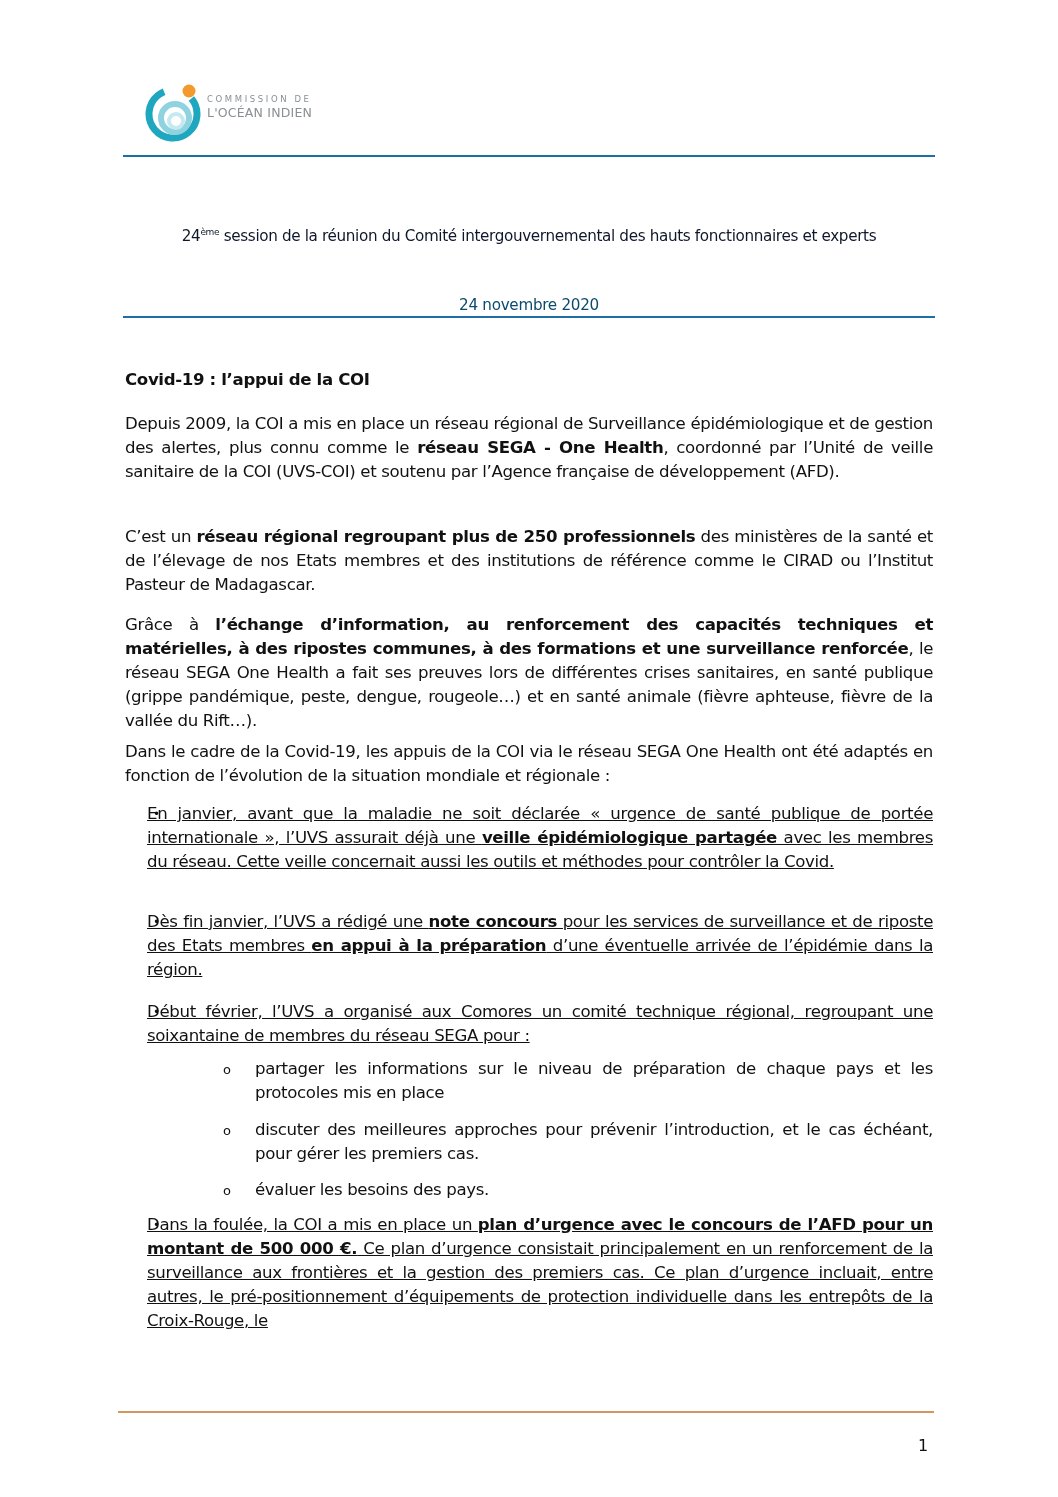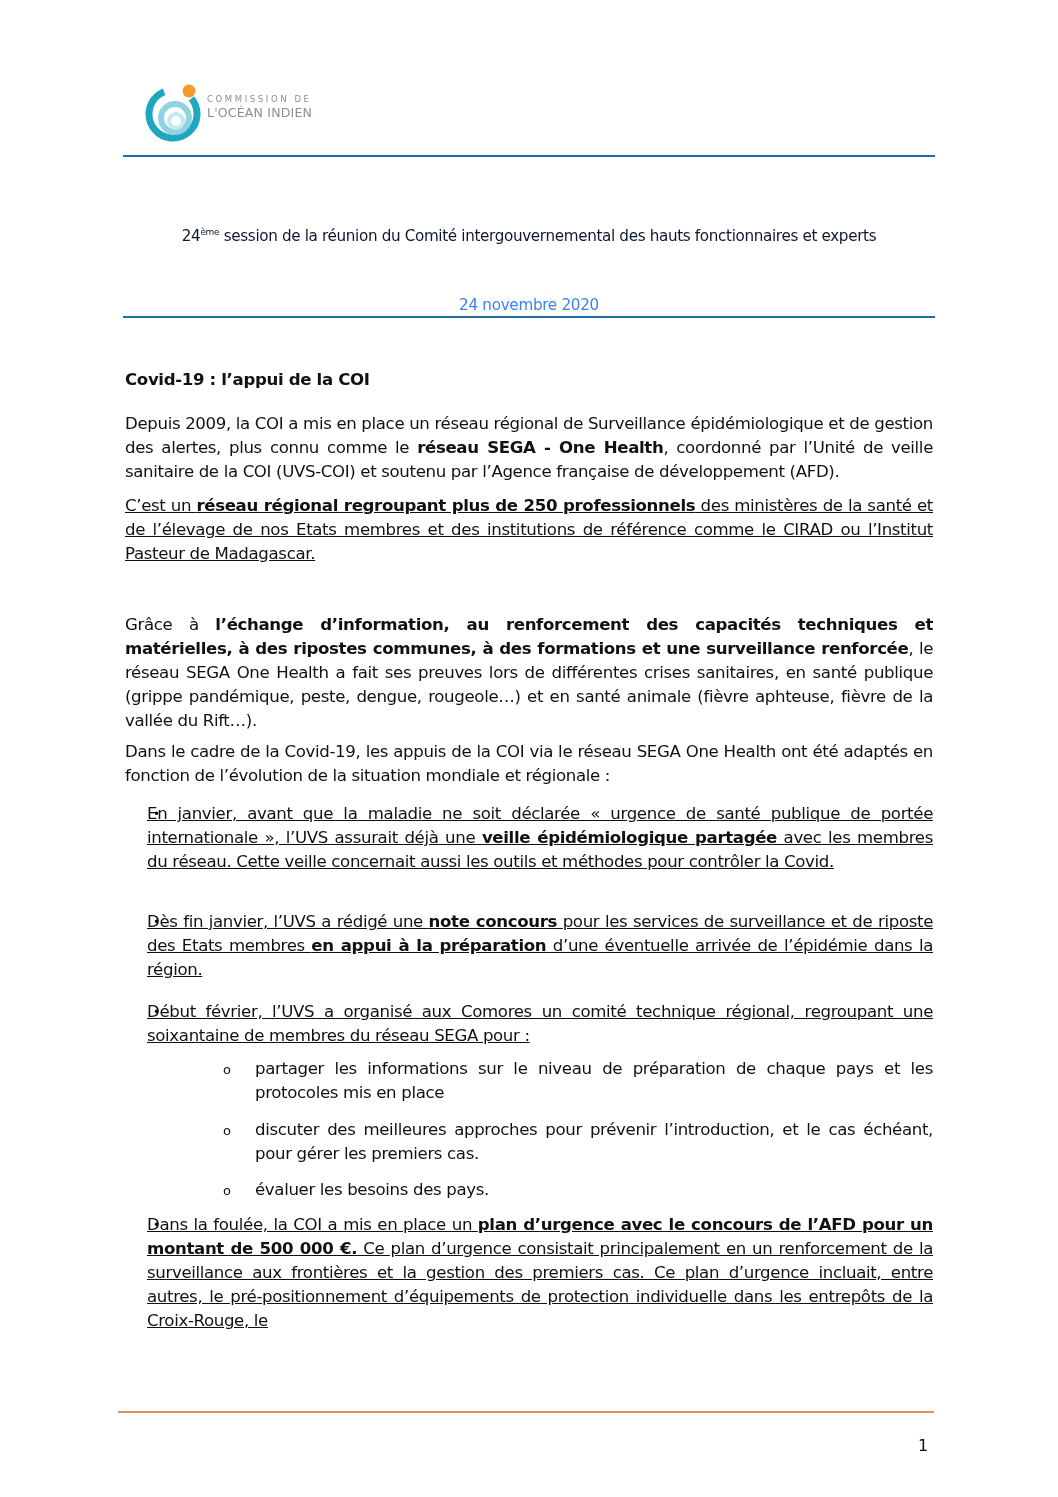--- a/index.html
+++ b/index.html
@@ -13,21 +13,21 @@
     .logo-line1 { font-size: 8.5px; letter-spacing: 2.6px; display: block; }
     .logo-line2 { font-size: 12.5px; letter-spacing: 0.2px; display: block; margin-top: 3px; }
 
     .rule-blue { position: absolute; left: 123px; width: 812px; height: 2px; background: #1f6fa5; }
     .rule-orange { position: absolute; left: 118px; width: 816px; height: 1.5px; background: #d4965f; }
 
     .header-block { position: absolute; left: 123px; width: 812px; text-align: center; }
     .meeting { top: 178px; font-size: 15.2px; color: #0f172a; line-height: 20px; letter-spacing: -0.35px; margin-top: 48px; }
     .meeting sup { font-size: 9px; vertical-align: 6px; line-height: 0; }
     .speaker { top: 240px; font-size: 15.6px; font-weight: bold; color: #111; line-height: 20px; letter-spacing: -0.3px; }
-    .date { top: 296px; font-size: 15.2px; color: #3b82f6; letter-spacing: -0.3px; }
+    .date { top: 296px; font-size: 15.2px; color: #0c4a6e; letter-spacing: -0.3px; }
 
     .body-text { position: absolute; left: 125px; width: 808px; font-size: 16.6px; line-height: 24px; letter-spacing: -0.35px; }
     .section-title { position: absolute; left: 125px; top: 370px; font-size: 16.6px; font-weight: bold; letter-spacing: -0.35px; }
     p.para { margin: 0; text-align: justify; }
     p.para b { font-weight: bold; }
 
     .bullet { position: absolute; left: 125px; width: 808px; font-size: 16.6px; line-height: 24px; letter-spacing: -0.35px; }
     .bullet .mark { position: absolute; left: 28px; top: 0; font-size: 12px; }
     .bullet .btext { margin-left: 22px; text-align: justify; text-decoration: underline; }
     .sub { position: absolute; left: 205px; width: 728px; font-size: 16.6px; line-height: 24px; letter-spacing: -0.35px; }
@@ -64,21 +64,21 @@
   <div class="header-block date">24 novembre 2020</div>
 
   <div class="rule-blue" style="top:316px;"></div>
 
   <div class="section-title">Covid-19 : l’appui de la COI</div>
 
   <div class="body-text" style="top:412px;">
     <p class="para"><span>Depuis 2009, la COI a mis en place un réseau régional de Surveillance épidémiologique et de gestion des alertes, plus connu comme le </span><b>réseau SEGA - One Health</b><span>, coordonné par l’Unité de veille sanitaire de la COI (UVS-COI) et soutenu par l’Agence française de développement (AFD).</span></p>
   </div>
 
-  <div class="body-text" style="top:494px;text-decoration:underline;">
+  <div class="body-text" style="top:525px;">
     <p class="para"><span>C’est un </span><b>réseau régional regroupant plus de 250 professionnels</b><span> des ministères de la santé et de l’élevage de nos Etats membres et des institutions de référence comme le CIRAD ou l’Institut Pasteur de Madagascar.</span></p>
   </div>
 
   <div class="body-text" style="top:613px;">
     <p class="para"><span>Grâce à </span><b>l’échange d’information, au renforcement des capacités techniques et matérielles, à des ripostes communes, à des formations et une surveillance renforcée</b><span>, le réseau SEGA One Health a fait ses preuves lors de différentes crises sanitaires, en santé publique (grippe pandémique, peste, dengue, rougeole…) et en santé animale (fièvre aphteuse, fièvre de la vallée du Rift…).</span></p>
   </div>
 
   <div class="body-text" style="top:740px;">
     <p class="para"><span>Dans le cadre de la Covid-19, les appuis de la COI via le réseau SEGA One Health ont été adaptés en fonction de l’évolution de la situation mondiale et régionale :</span></p>
   </div>

